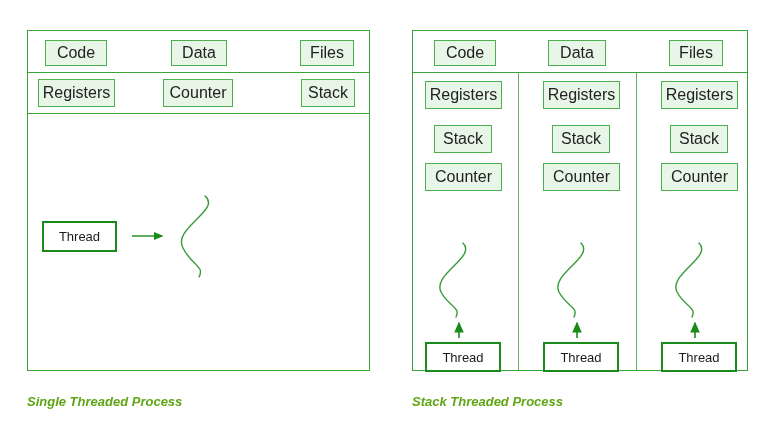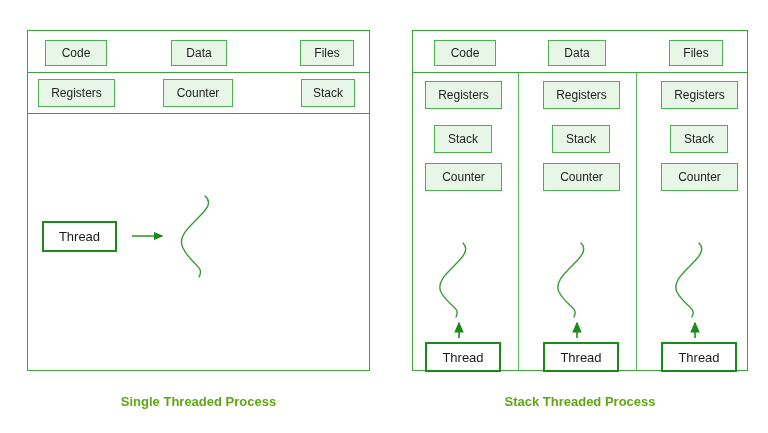--- a/index.html
+++ b/index.html
@@ -49,21 +49,21 @@
     bottom: 0;
   }
 
   
   .cell {
     position: absolute;
     box-sizing: border-box;
     background: #e8f6e8;
     border: 1.5px solid #4caf50;
     color: #222222;
-    font-size: 12px;
+    font-size: 16px;
     line-height: 1;
     display: flex;
     align-items: center;
     justify-content: center;
     white-space: nowrap;
   }
 
   
   .thread-box {
     position: absolute;
@@ -88,21 +88,22 @@
     pointer-events: none;
   }
 
   
   .caption {
     position: absolute;
     font-size: 13px;
     font-weight: bold;
     color: #5fa515;
     white-space: nowrap;
-    text-align: center;
+    text-align: left;
+    font-style: italic;
   }
   #caption-single { left: 27px;  top: 394px; width: 343px; }
   #caption-multi  { left: 412px; top: 394px; width: 336px; }
 </style>
 </head>
 <body>
 
 <div class="diagram-root">
 
   <div class="panel" id="panel-single">

